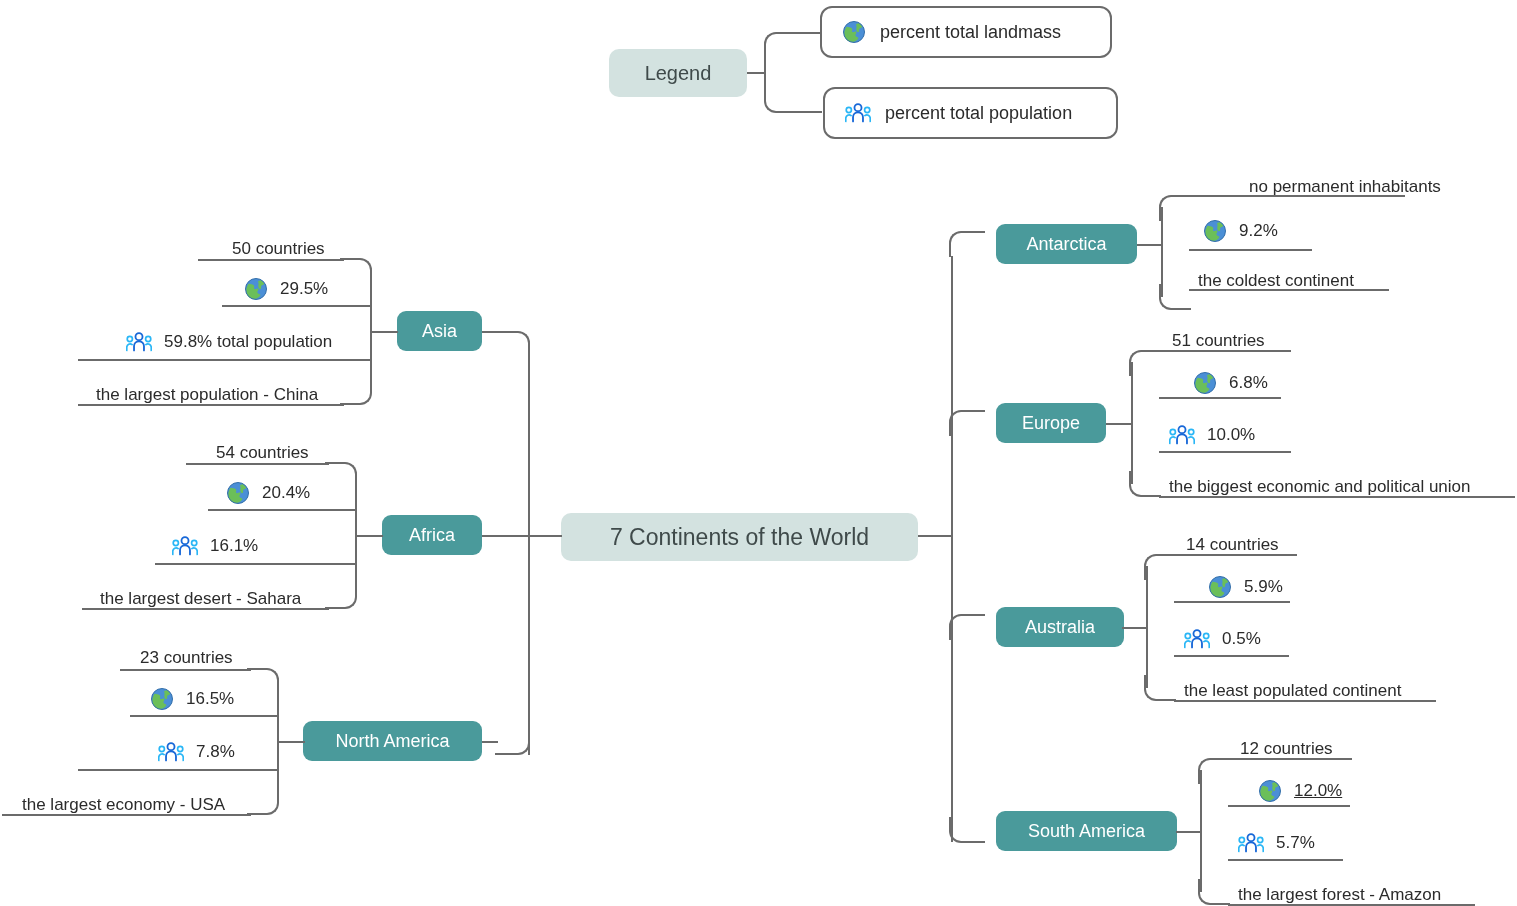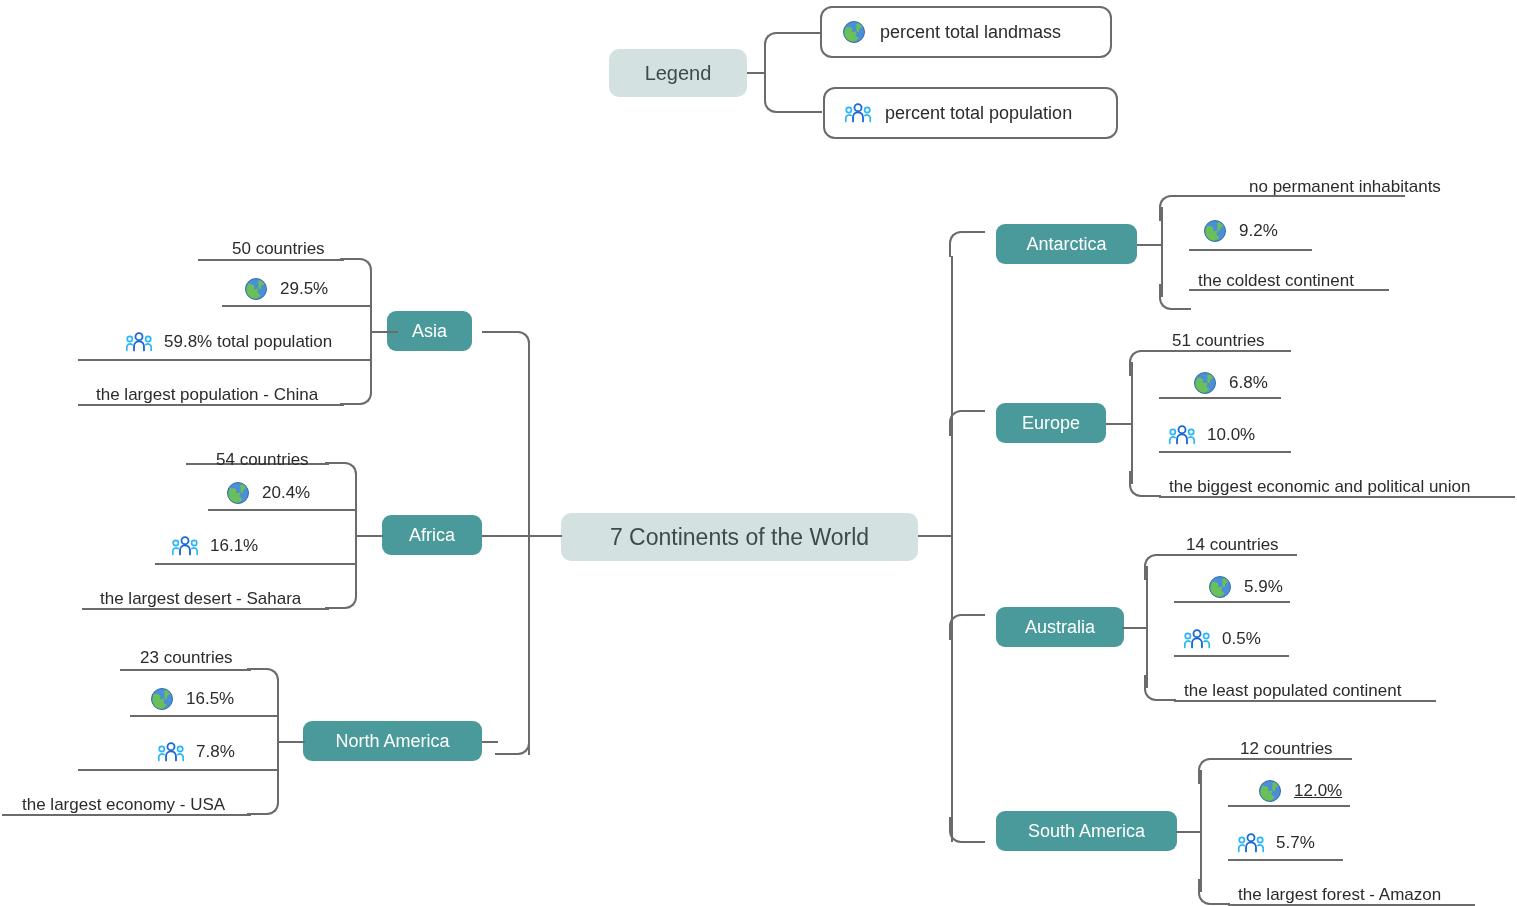--- a/index.html
+++ b/index.html
@@ -165,21 +165,21 @@
   <div class="hline" style="left:482px; top:535px; width:46px;"></div>
   <div class="hline" style="left:482px; top:741px; width:16px;"></div>
 
   <div class="hline" style="left:918px; top:535px; width:34px;"></div>
   <div class="vline" style="left:951px; top:256px; height:586px;"></div>
   <div class="elbow tl" style="left:949px; top:231px; width:36px; height:26px; border-bottom:none; border-right:none;"></div>
   <div class="elbow bl" style="left:949px; top:817px; width:36px; height:26px; border-top:none; border-right:none;"></div>
   <div class="elbow tl" style="left:949px; top:410px; width:36px; height:26px; border-bottom:none; border-right:none;"></div>
   <div class="elbow tl" style="left:949px; top:614px; width:36px; height:26px; border-bottom:none; border-right:none;"></div>
 
-  <div class="node branch-node" style="left:387px; top:311px; width:85px;">
+  <div class="node branch-node" style="left:397px; top:311px; width:85px;">
     <span>Asia</span>
   </div>
 
   <div class="vline" style="left:370px; top:270px; height:122px;"></div>
   <div class="hline" style="left:370px; top:331px; width:28px;"></div>
   <div class="elbow tr" style="left:340px; top:258px; width:32px; height:26px; border-bottom:none; border-left:none;"></div>
   <div class="elbow br" style="left:340px; top:379px; width:32px; height:26px; border-top:none; border-left:none;"></div>
 
   <div class="hline" style="left:198px; top:259px; width:146px;"></div>
   <div class="leaf" style="left:232px; top:232px;">
@@ -222,21 +222,21 @@
 
   <div class="node branch-node" style="left:382px; top:515px; width:100px;">
     <span>Africa</span>
   </div>
   <div class="vline" style="left:355px; top:474px; height:122px;"></div>
   <div class="hline" style="left:355px; top:535px; width:28px;"></div>
   <div class="elbow tr" style="left:325px; top:462px; width:32px; height:26px; border-bottom:none; border-left:none;"></div>
   <div class="elbow br" style="left:325px; top:583px; width:32px; height:26px; border-top:none; border-left:none;"></div>
 
   <div class="hline" style="left:186px; top:463px; width:143px;"></div>
-  <div class="leaf" style="left:216px; top:436px;align-items:flex-end;">
+  <div class="leaf" style="left:216px; top:436px;">
     <span>54 countries</span>
   </div>
 
   <div class="hline" style="left:208px; top:509px; width:149px;"></div>
   <div class="leaf" style="left:226px; top:476px;">
     <span class="globe-icon">
       <svg viewBox="0 0 32 32" width="24" height="24">
         <circle cx="16" cy="16" r="14" fill="#4b8fd6"></circle>
         <path d="M6 9c3 1 5 0 7 2s-1 4 1 5 4-2 5 0-2 3-1 5 3 1 4 3c-2 4-7 6-11 5C6 28 3 23 3 18c0-3 1-6 3-9z" fill="#6bbf59"></path>
         <path d="M22 4c2 1 4 3 5 5-1 2-3 1-4 3s1 3-1 4-3-2-3-4 1-3 0-5 2-2 3-3z" fill="#6bbf59"></path>

